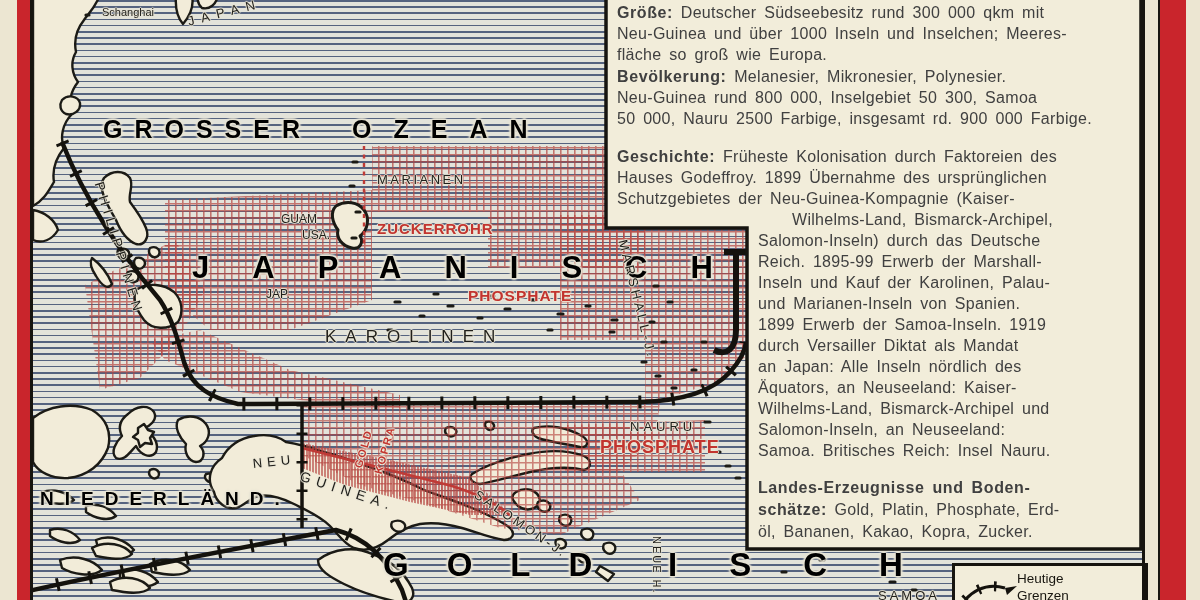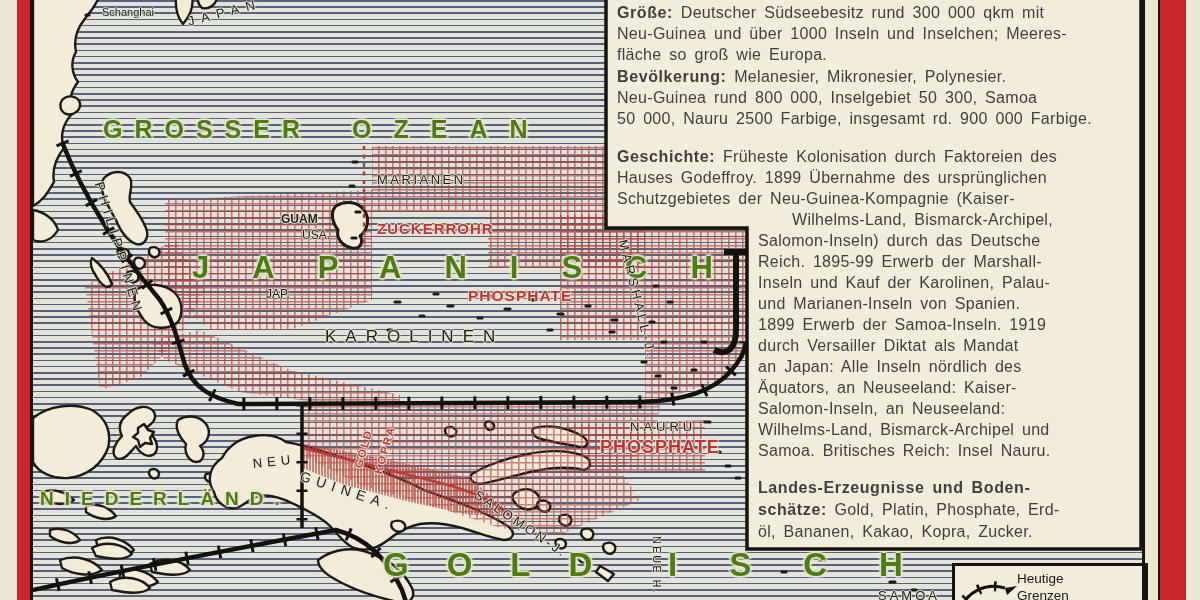--- a/index.html
+++ b/index.html
@@ -2,21 +2,21 @@
 <html><head>
 <meta charset="utf-8">
 <style>
   html,body{margin:0;padding:0;}
   .page{position:relative;width:1200px;height:600px;background:#ece6d2;overflow:hidden;
         font-family:"Liberation Sans",sans-serif;}
   .ocean{position:absolute;left:33px;top:0;width:1109px;height:600px;
          background:repeating-linear-gradient(to bottom,#55637f 0px,#55637f 1.6px,#e3e3da 1.6px,#e3e3da 6.2px);}
   .map-svg{position:absolute;left:0;top:0;}
   .lbl{position:absolute;white-space:nowrap;color:#1f1e1a;}
-  .sea{color:#4d7c0f;font-weight:700;
+  .sea{color:#000000;font-weight:700;
        text-shadow:-2px 0 2px #e8e4d4,2px 0 2px #e8e4d4,0 2px 2px #e8e4d4,0 -2px 2px #e8e4d4;}
   .red{color:#c2342f;font-weight:700;
        text-shadow:-1px 0 1px #efe9d8,1px 0 1px #efe9d8,0 1px 1px #efe9d8,0 -1px 1px #efe9d8;}
   .blk{text-shadow:-1px 0 1px #e8e4d4,1px 0 1px #e8e4d4,0 1px 1px #e8e4d4,0 -1px 1px #e8e4d4;}
   .rot{transform-origin:0 0;}
   .panel-text{position:absolute;color:#404040;font-size:16px;line-height:21px;
               letter-spacing:0.3px;word-spacing:3px;}
   .panel-text b{letter-spacing:0.6px;}
   .legend-box{position:absolute;left:952px;top:563px;width:190px;height:60px;
               background:#f2edda;border:3px solid #16140f;}
@@ -133,21 +133,21 @@
   <div class="lbl blk rot" style="left:186px;top:14px;font-size:13px;letter-spacing:7px;transform:rotate(-14deg);">JAPAN</div>
 
   <div class="lbl sea" style="left:103px;top:115px;font-size:25px;letter-spacing:12px;">GROSSER</div>
   <div class="lbl sea" style="left:352px;top:115px;font-size:25px;letter-spacing:22px;text-align:right;">OZEAN</div>
 
   <div class="lbl blk rot" style="left:106px;top:180px;font-size:13.5px;letter-spacing:5px;transform:rotate(73deg);">PHILIPPINEN</div>
 
   <div class="lbl blk" style="left:377px;top:172px;font-size:13px;letter-spacing:2.5px;">MARIANEN</div>
   <div class="lbl red" style="left:377px;top:196px;font-size:15px;letter-spacing:1px;margin-top:24px;">ZUCKERROHR</div>
 
-  <div class="lbl blk" style="left:281px;top:212px;font-size:12px;font-weight:bold;">GUAM</div>
+  <div class="lbl blk" style="left:281px;top:212px;font-size:12px;">GUAM</div>
   <div class="lbl blk" style="left:284px;top:228px;font-size:12px;padding-left:18px;">USA.</div>
 
   <div class="lbl sea" style="left:192px;top:250px;font-size:31px;letter-spacing:43px;">JAPANISCH</div>
   <div class="lbl blk" style="left:266px;top:287px;font-size:12px;">JAP.</div>
 
   <div class="lbl red" style="left:468px;top:287px;font-size:15.5px;letter-spacing:1px;">PHOSPHATE</div>
   <div class="lbl blk" style="left:325px;top:327px;font-size:17px;letter-spacing:9px;">KAROLINEN</div>
 
   <div class="lbl blk rot" style="left:630px;top:238px;font-size:13px;letter-spacing:3.5px;transform:rotate(76deg);">MARSHALL-J.</div>
 
@@ -196,22 +196,22 @@
   <div class="panel-text" style="left:758px;top:209px;width:380px;">
     <div style="padding-left:34px;">Wilhelms-Land, Bismarck-Archipel,</div>
     <div>Salomon-Inseln) durch das Deutsche</div>
     <div>Reich. 1895-99 Erwerb der Marshall-</div>
     <div>Inseln und Kauf der Karolinen, Palau-</div>
     <div>und Marianen-Inseln von Spanien.</div>
     <div>1899 Erwerb der Samoa-Inseln. 1919</div>
     <div>durch Versailler Diktat als Mandat</div>
     <div>an Japan: Alle Inseln nördlich des</div>
     <div>Äquators, an Neuseeland: Kaiser-</div>
+    <div>Wilhelms-Land, Bismarck-Archipel und</div>
     <div>Salomon-Inseln, an Neuseeland:</div>
-    <div>Wilhelms-Land, Bismarck-Archipel und</div>
     <div>Samoa. Britisches Reich: Insel Nauru.</div>
   </div>
 
   <div class="panel-text" style="left:758px;top:477px;width:380px;line-height:22px;">
     <div><b>Landes-Erzeugnisse und Boden-</b></div>
     <div><b>schätze:</b><span> Gold, Platin, Phosphate, Erd-</span></div>
     <div>öl, Bananen, Kakao, Kopra, Zucker.</div>
   </div>
 
   <div class="legend-box">

